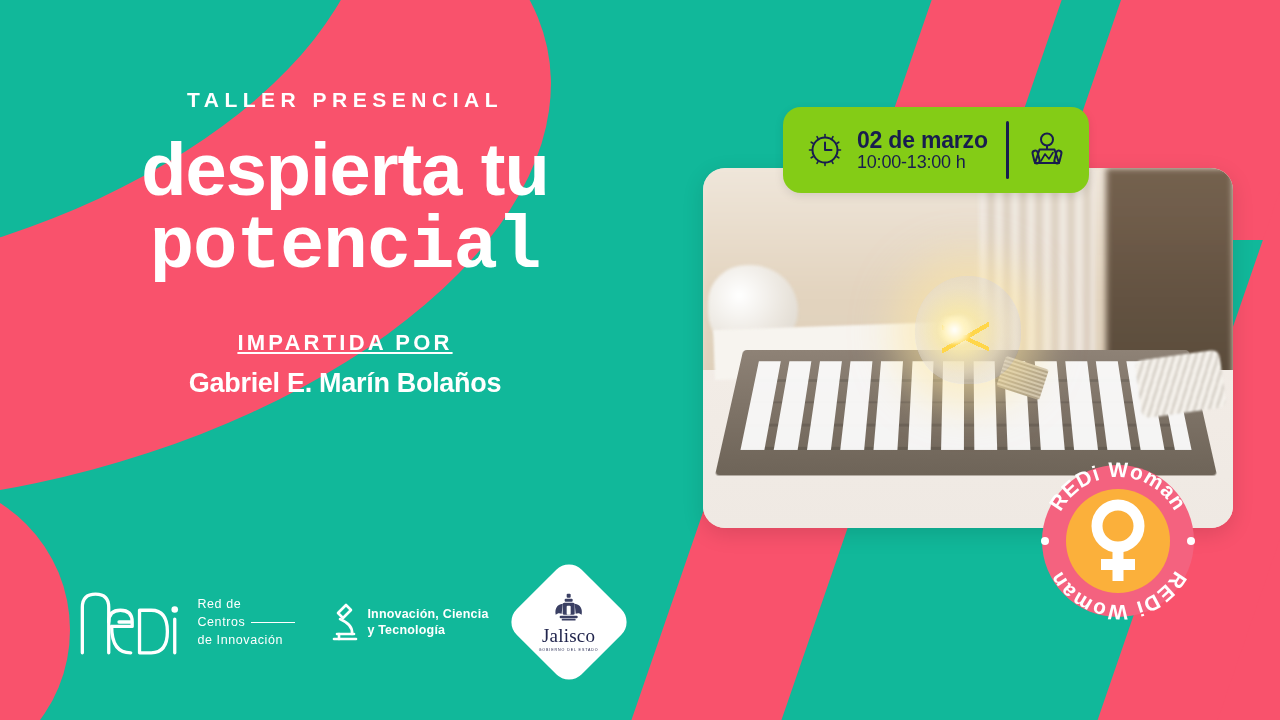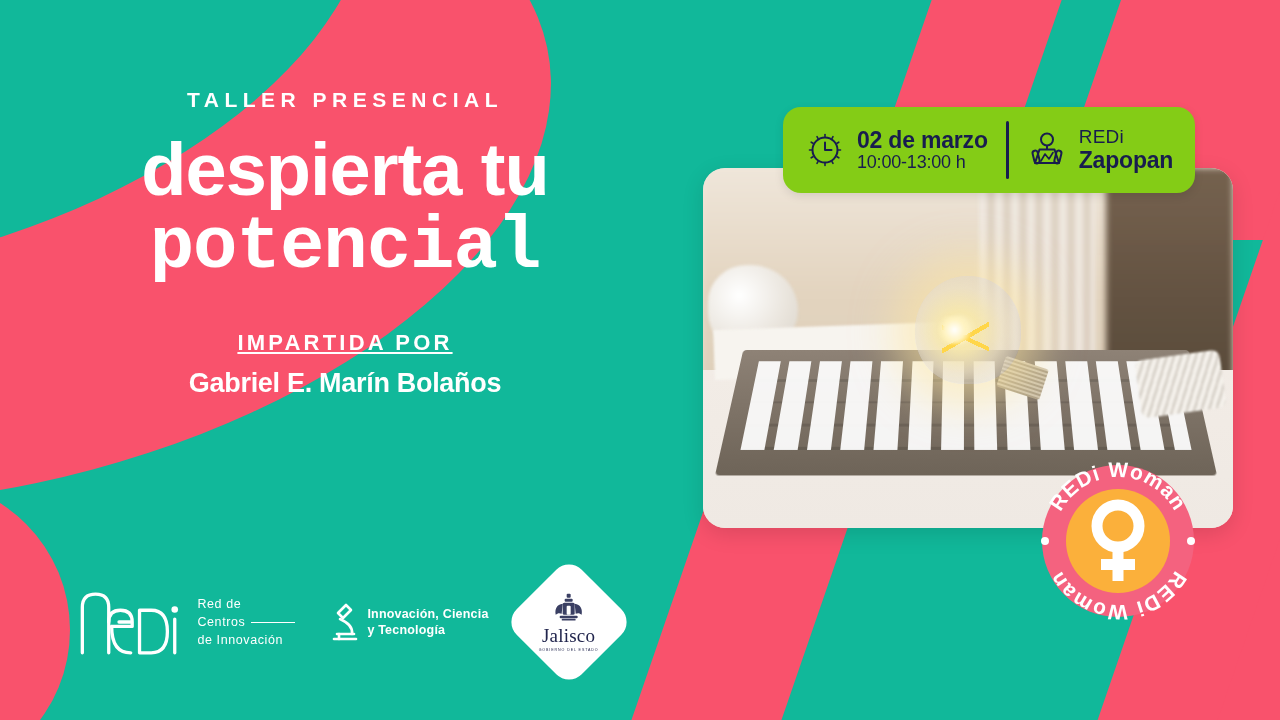--- a/index.html
+++ b/index.html
@@ -291,24 +291,20 @@
 
     <div class="info-block">
       <svg class="icon" width="40" height="40" viewBox="0 0 40 40">
         <circle cx="20" cy="9.5" r="6" fill="none" stroke="#181d4e" stroke-width="2"></circle>
         <path d="M20 15.5 V20" fill="none" stroke="#181d4e" stroke-width="2"></path>
         <path d="M8 33 L12.5 19.5 H27.5 L32 33 Z" fill="none" stroke="#181d4e" stroke-width="2" stroke-linejoin="round"></path>
         <path d="M14 31 L18 24 L22 29 L26 22.5" fill="none" stroke="#181d4e" stroke-width="1.6" stroke-linecap="round" stroke-linejoin="round"></path>
         <rect x="6.5" y="20.5" width="5.2" height="13" rx="2.6" fill="none" stroke="#181d4e" stroke-width="2" transform="rotate(-14 9 27)"></rect>
         <rect x="28.3" y="20.5" width="5.2" height="13" rx="2.6" fill="none" stroke="#181d4e" stroke-width="2" transform="rotate(14 31 27)"></rect>
       </svg>
-      <div class="info-text">
-        <span class="info-small">REDi</span>
-        <span class="info-strong">Zapopan</span>
-      </div>
     </div>
   </div>
 
   <svg class="badge" viewBox="0 0 172 172">
     <circle cx="86" cy="86" r="76" fill="#f4627f"></circle>
     <circle cx="86" cy="86" r="52" fill="#fbb03b"></circle>
     <circle cx="13" cy="86" r="4" fill="#ffffff"></circle>
     <circle cx="159" cy="86" r="4" fill="#ffffff"></circle>
     <path id="arcTop" d="M 22 86 A 64 64 0 0 1 150 86" fill="none"></path>
     <path id="arcBot" d="M 150 86 A 64 64 0 0 1 22 86" fill="none"></path>

